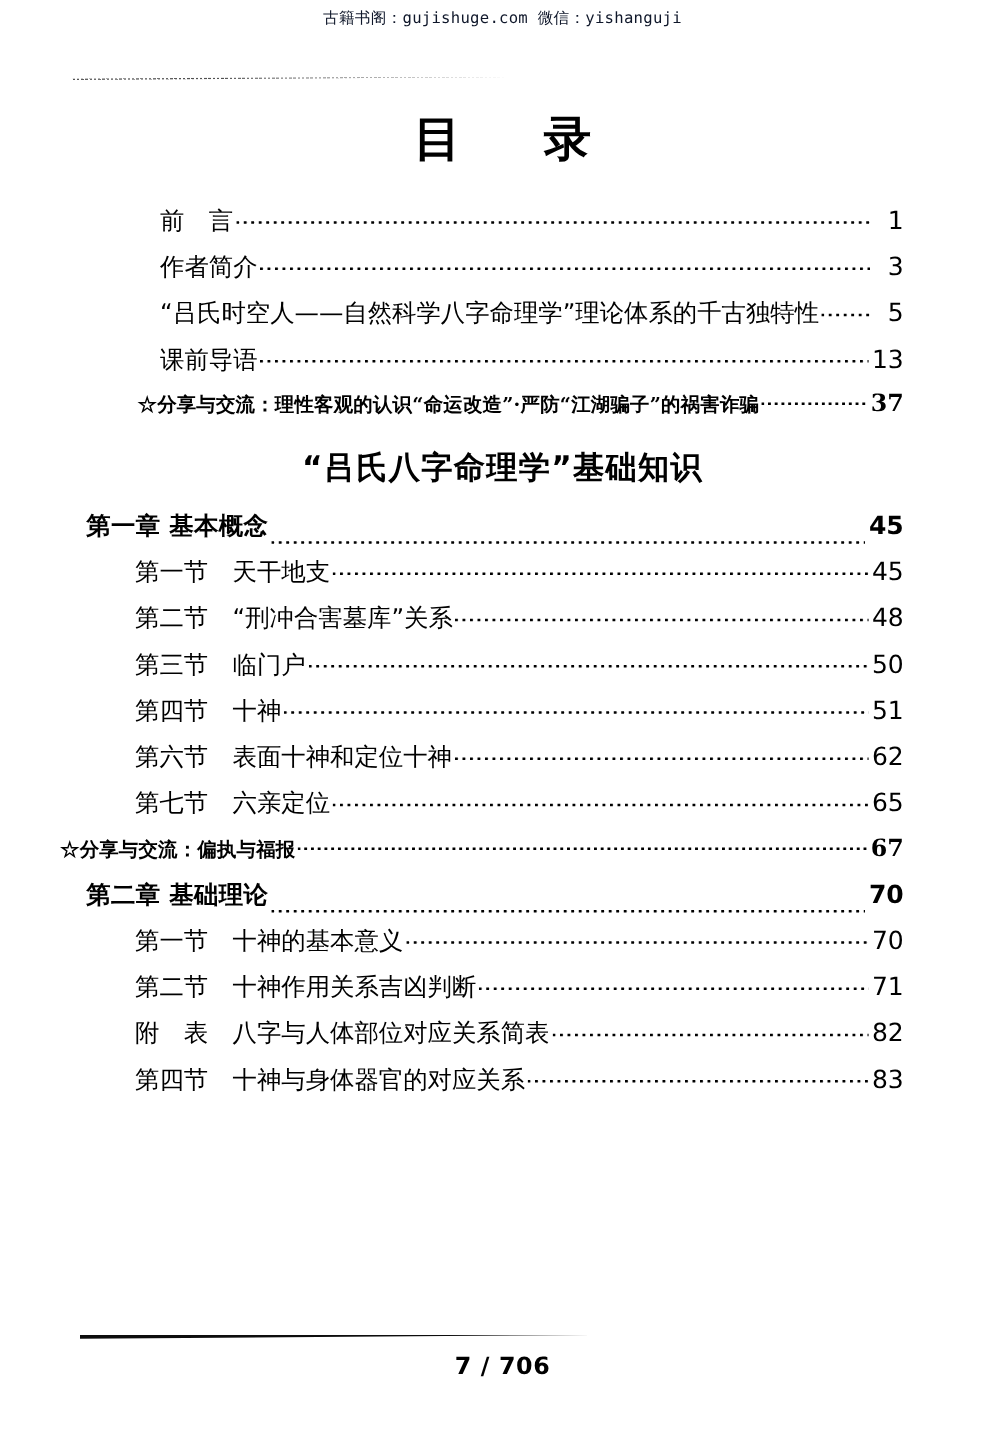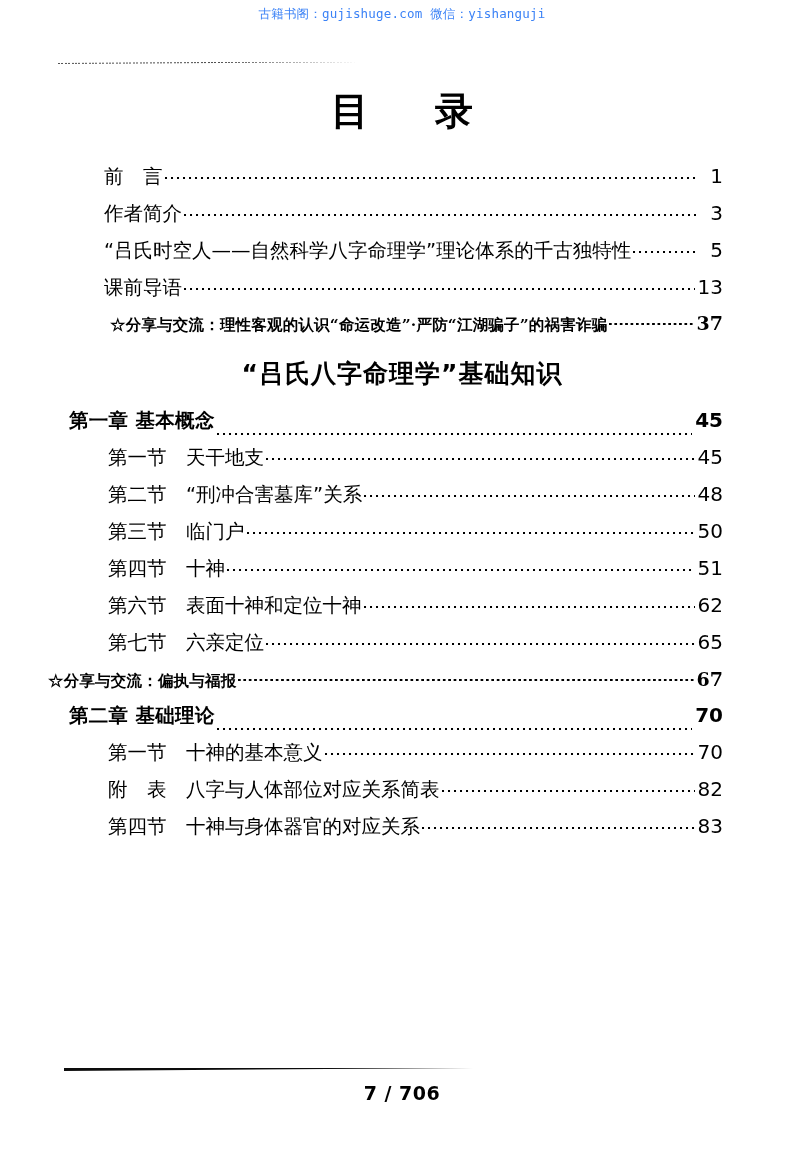--- a/index.html
+++ b/index.html
@@ -18,21 +18,21 @@
 
   
   .site-header {
     position: absolute;
     top: 6px;
     left: 0;
     width: 804px;
     text-align: center;
     font-size: 12.5px;
     font-family: "DejaVu Sans Mono", "Liberation Mono", monospace;
-    color: #3b82f6;
+    color: #0f172a;
     letter-spacing: .2px;
     white-space: nowrap;
   }
 
   
   .top-rule {
     position: absolute;
     top: 62px;
     left: 58px;
     width: 690px;
@@ -107,21 +107,21 @@
   .row .pageno {
     flex: 0 0 auto;
     font-size: 20px;
     text-align: right;
     min-width: 24px;
     padding-left: 1px;
   }
 
   
   .row.front { padding-left: 104px; }
-  .row.front .label { font-size: 19.5px; }
+  .row.front .label { font-size: 19.5px; margin-left: 24px; }
 
   
   .row.share {
     font-family: "DejaVu Serif", "Liberation Serif", serif;
     font-weight: bold;
   }
   .row.share .label {
     font-size: 15.5px;
     letter-spacing: .2px;
   }
@@ -284,20 +284,25 @@
     <span class="leader"></span>
     <span class="pageno">70</span>
   </div>
 
   <div class="row section">
     <span class="label">第一节　十神的基本意义</span>
     <span class="leader"></span>
     <span class="pageno">70</span>
   </div>
   <div class="row section">
+    <span class="label">第二节　十神作用关系吉凶判断</span>
+    <span class="leader"></span>
+    <span class="pageno">71</span>
+  </div>
+  <div class="row section">
     <span class="label">附　表　八字与人体部位对应关系简表</span>
     <span class="leader"></span>
     <span class="pageno">82</span>
   </div>
   <div class="row section">
     <span class="label">第四节　十神与身体器官的对应关系</span>
     <span class="leader"></span>
     <span class="pageno">83</span>
   </div>
 

